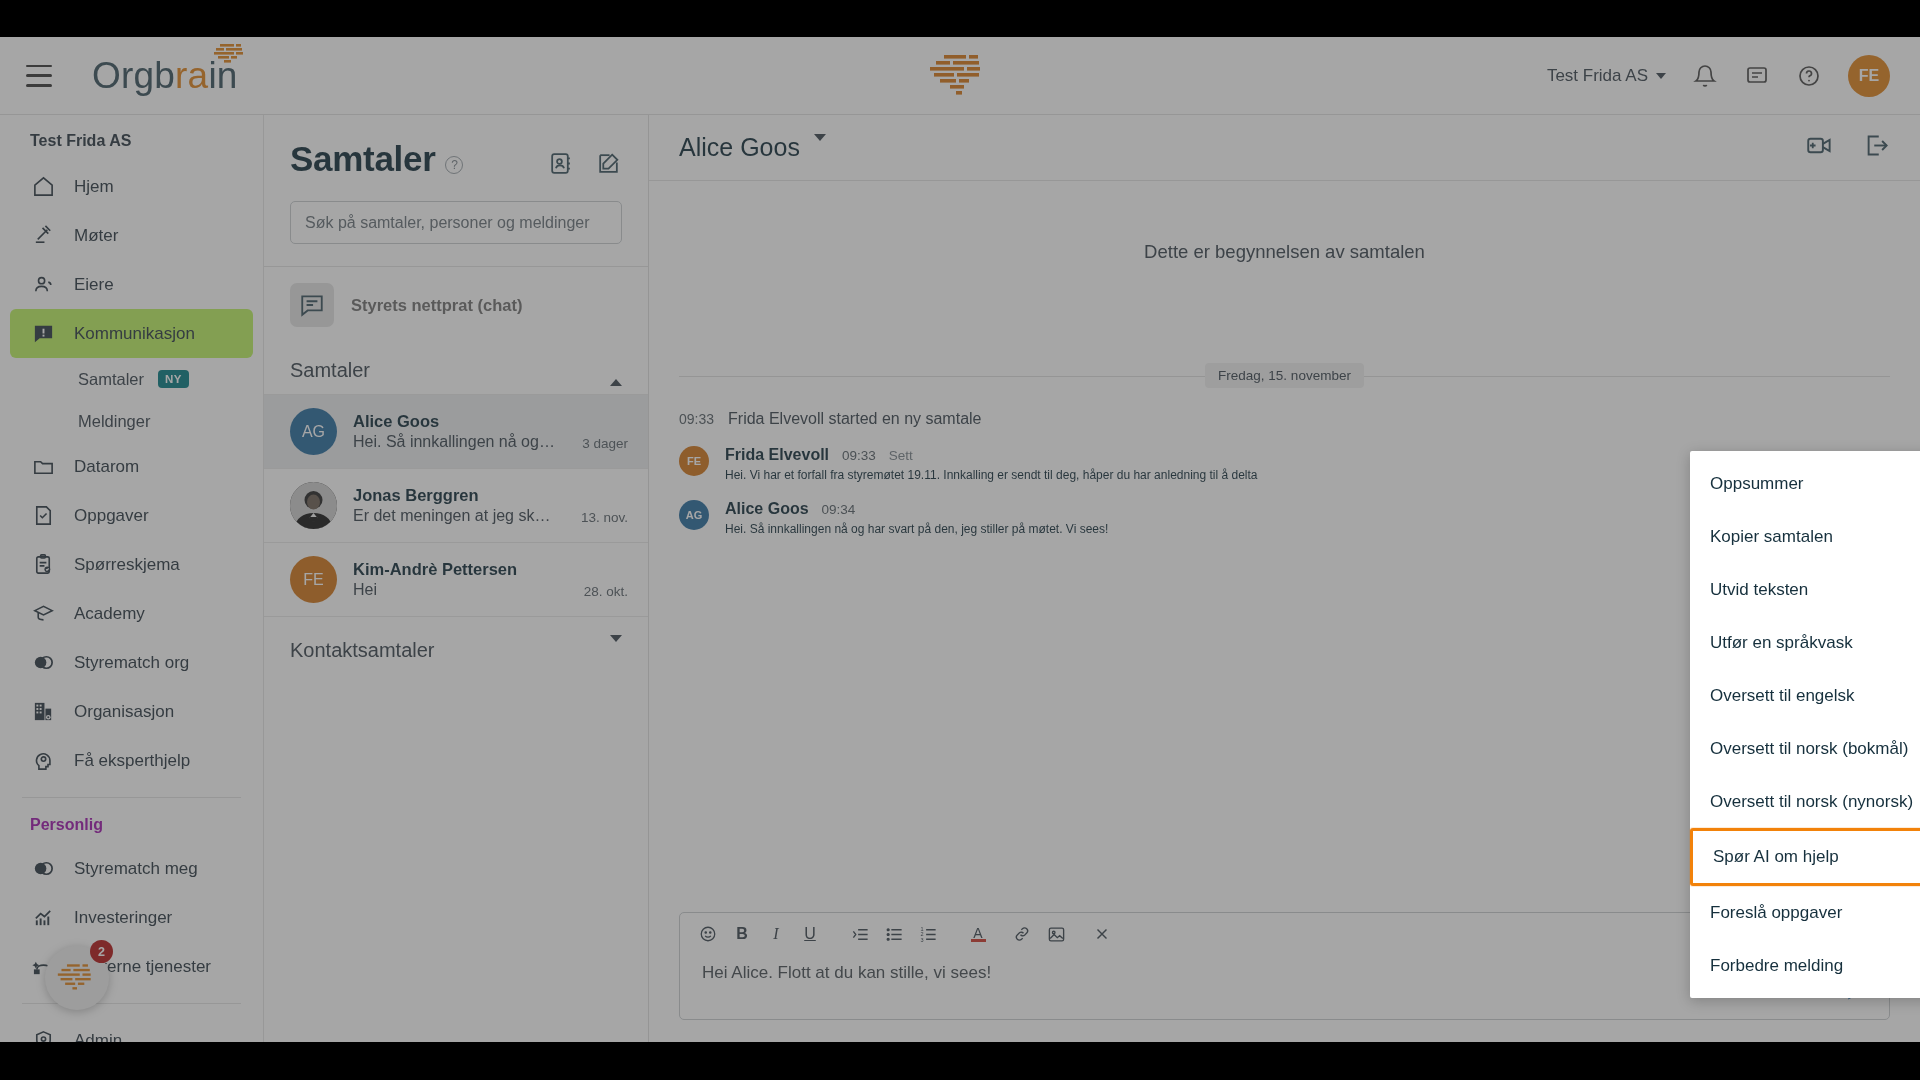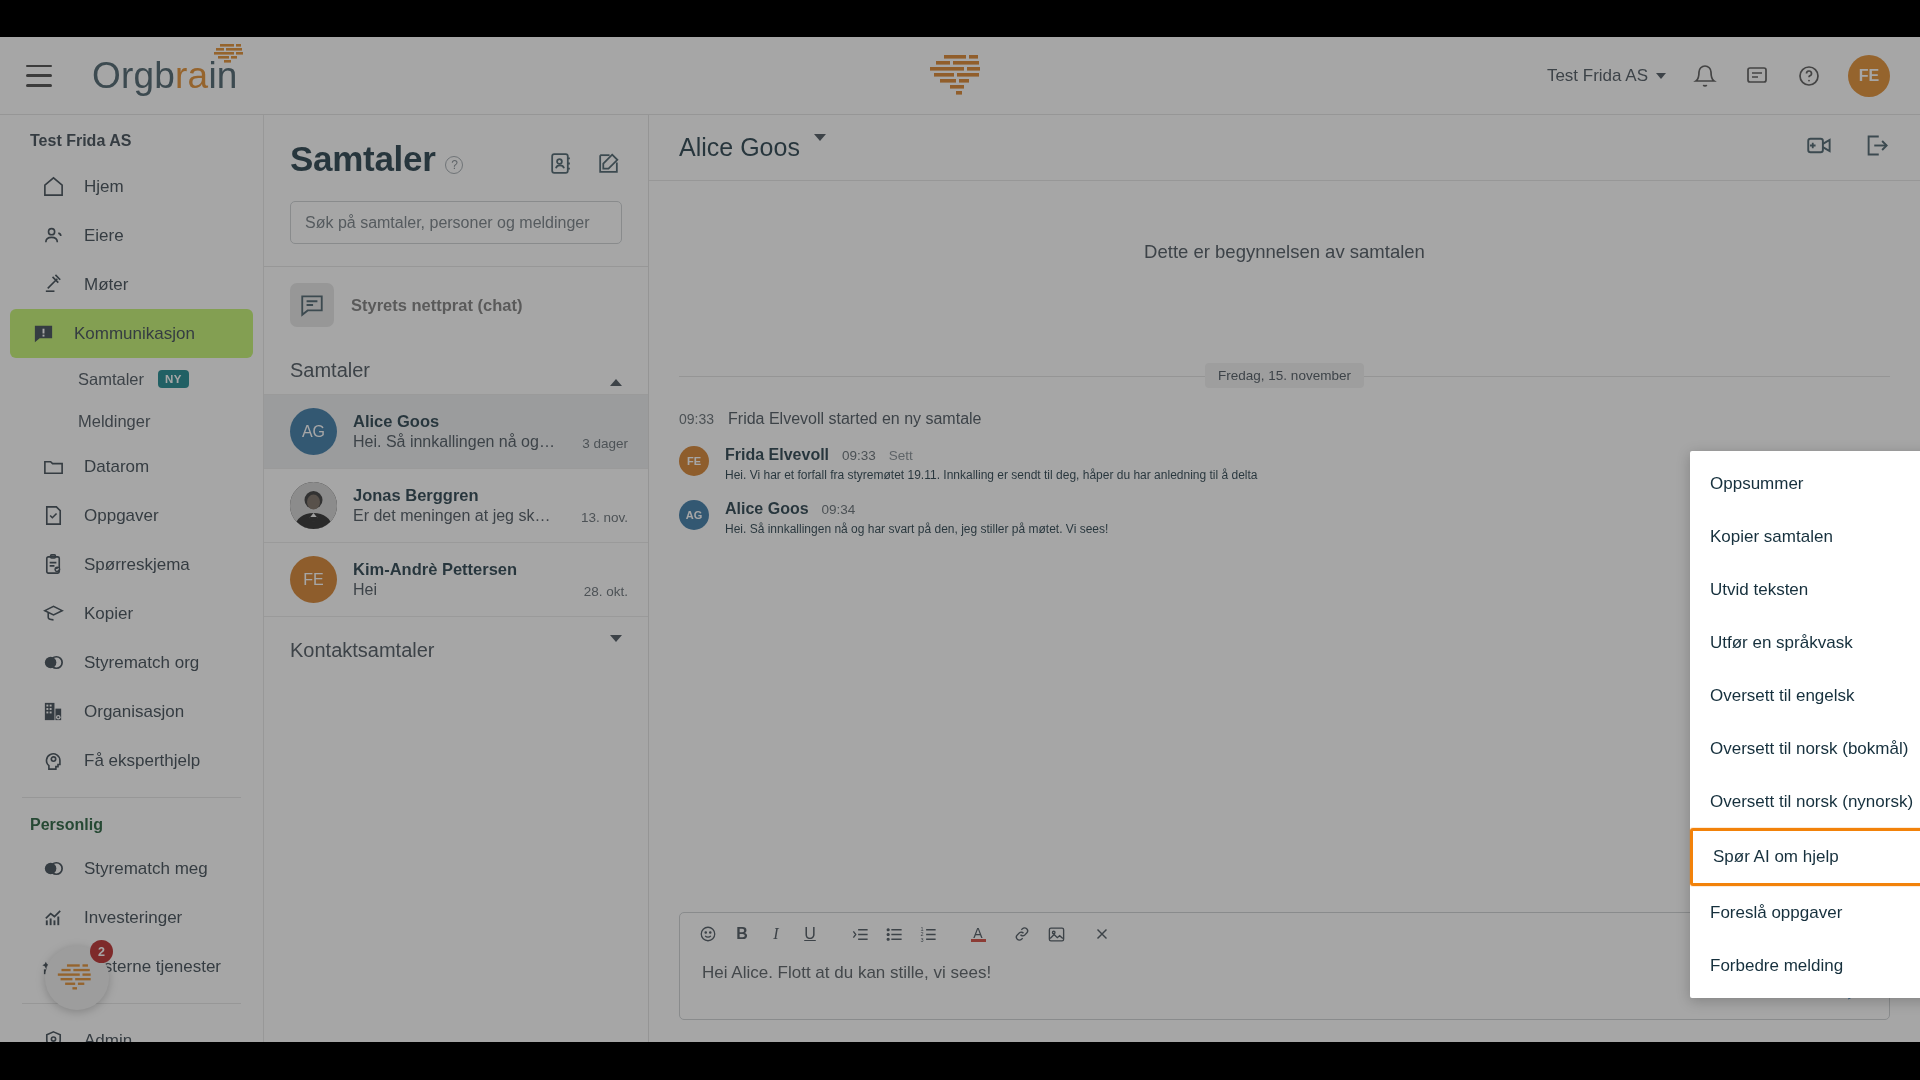--- a/index.html
+++ b/index.html
@@ -48,32 +48,32 @@
     cursor: pointer;
   }
 
   
   .sidebar {
     position: absolute; left: 0; top: 78px; width: 264px; height: 927px;
     background: #fff; border-right: 1px solid #e6e6e6; overflow: hidden;
   }
   .side-org { font-size: 16px; font-weight: 700; color: #2f3c46; padding: 17px 0 12px 30px; }
   .nav-item {
-    height: 49px; display: flex; align-items: center; gap: 18px; padding-left: 40px;
+    height: 49px; display: flex; align-items: center; gap: 18px; padding-left: 30px;
     color: #2f3c46; font-size: 17px; cursor: pointer; position: relative;
   }
   .nav-item.active { background: #bef264; border-radius: 6px; margin: 0 10px 0 10px; padding-left: 20px; }
   .nav-sub { height: 42px; display: flex; align-items: center; padding-left: 78px; font-size: 16.5px; color: #3d4852; cursor: pointer; }
   .nav-sub .badge-ny {
     margin-left: 14px; background: #0b7f86; color: #fff; font-size: 11.5px; font-weight: 700;
     border-radius: 4px; padding: 3px 7px; letter-spacing: .3px;
   }
   .nav-icon { width: 26px; height: 26px; flex: 0 0 26px; display: flex; align-items: center; justify-content: center; }
   .side-divider { height: 1px; background: #e3e3e3; margin: 12px 22px; }
-  .side-head { font-size: 16px; font-weight: 700; color: #14532d; padding: 6px 0 10px 30px; }
+  .side-head { font-size: 16px; font-weight: 700; color: #a21caf; padding: 6px 0 10px 30px; }
 
   .float-brain {
     position: absolute; left: 45px; bottom: 32px; width: 64px; height: 64px; border-radius: 50%;
     background: #efefef; box-shadow: 0 2px 10px rgba(0,0,0,.25);
     display: flex; align-items: center; justify-content: center; cursor: pointer; z-index: 40;
   }
   .float-badge {
     position: absolute; right: -4px; top: -6px; min-width: 23px; height: 23px; border-radius: 50%;
     background: #b51a1a; color: #fff; font-size: 12.5px; font-weight: 700;
     display: flex; align-items: center; justify-content: center;
@@ -282,38 +282,38 @@
         <svg width="23" height="23" viewBox="0 0 24 24" fill="none" stroke="#2f3c46" stroke-width="1.7">
             <path d="M3 10.5 12 3l9 7.5V21H3z"></path>
           </svg>
       </span>
       <span>Hjem</span>
     </div>
 
     <div class="nav-item">
       <span class="nav-icon">
         <svg width="23" height="23" viewBox="0 0 24 24" fill="none" stroke="#2f3c46" stroke-width="1.7">
-            <circle cx="10" cy="8" r="3.2"></circle>
-            <path d="M4 19c0-3.3 2.7-5 6-5s6 1.7 6 5"></path>
-            <path d="M17 9.5c1.6.4 2.6 1.5 2.6 3"></path>
-          </svg>
-      </span>
-      <span>Eiere</span>
-    </div>
-
-    <div class="nav-item">
-      <span class="nav-icon">
-        <svg width="23" height="23" viewBox="0 0 24 24" fill="none" stroke="#2f3c46" stroke-width="1.7">
             <path d="M4 19h9"></path>
             <path d="M6 16 16 6"></path>
             <path d="M11 4l6 6"></path>
             <path d="M14 2l5 5"></path>
           </svg>
       </span>
       <span>Møter</span>
+    </div>
+
+    <div class="nav-item">
+      <span class="nav-icon">
+        <svg width="23" height="23" viewBox="0 0 24 24" fill="none" stroke="#2f3c46" stroke-width="1.7">
+            <circle cx="10" cy="8" r="3.2"></circle>
+            <path d="M4 19c0-3.3 2.7-5 6-5s6 1.7 6 5"></path>
+            <path d="M17 9.5c1.6.4 2.6 1.5 2.6 3"></path>
+          </svg>
+      </span>
+      <span>Eiere</span>
     </div>
 
     <div class="nav-item active">
       <span class="nav-icon">
         <svg width="23" height="23" viewBox="0 0 24 24">
             <path d="M3 4h18v13H8l-5 4z" fill="#2f3c46"></path>
             <rect x="11" y="7" width="2" height="5" fill="#fff"></rect>
             <rect x="11" y="13.2" width="2" height="2" fill="#fff"></rect>
           </svg>
       </span>
@@ -357,21 +357,21 @@
       </span>
       <span>Spørreskjema</span>
     </div>
     <div class="nav-item">
       <span class="nav-icon">
         <svg width="23" height="23" viewBox="0 0 24 24" fill="none" stroke="#2f3c46" stroke-width="1.7">
             <path d="M3 9l9-4.5L21 9l-9 4.5z"></path>
             <path d="M6.5 11v5c0 1.5 2.5 2.6 5.5 2.6"></path>
           </svg>
       </span>
-      <span>Kopier</span>
+      <span>Academy</span>
     </div>
     <div class="nav-item">
       <span class="nav-icon">
         <svg width="23" height="23" viewBox="0 0 24 24">
             <circle cx="9" cy="12" r="6" fill="#2f3c46"></circle>
             <circle cx="15" cy="12" r="6" fill="none" stroke="#2f3c46" stroke-width="1.8"></circle>
           </svg>
       </span>
       <span>Styrematch org</span>
     </div>

